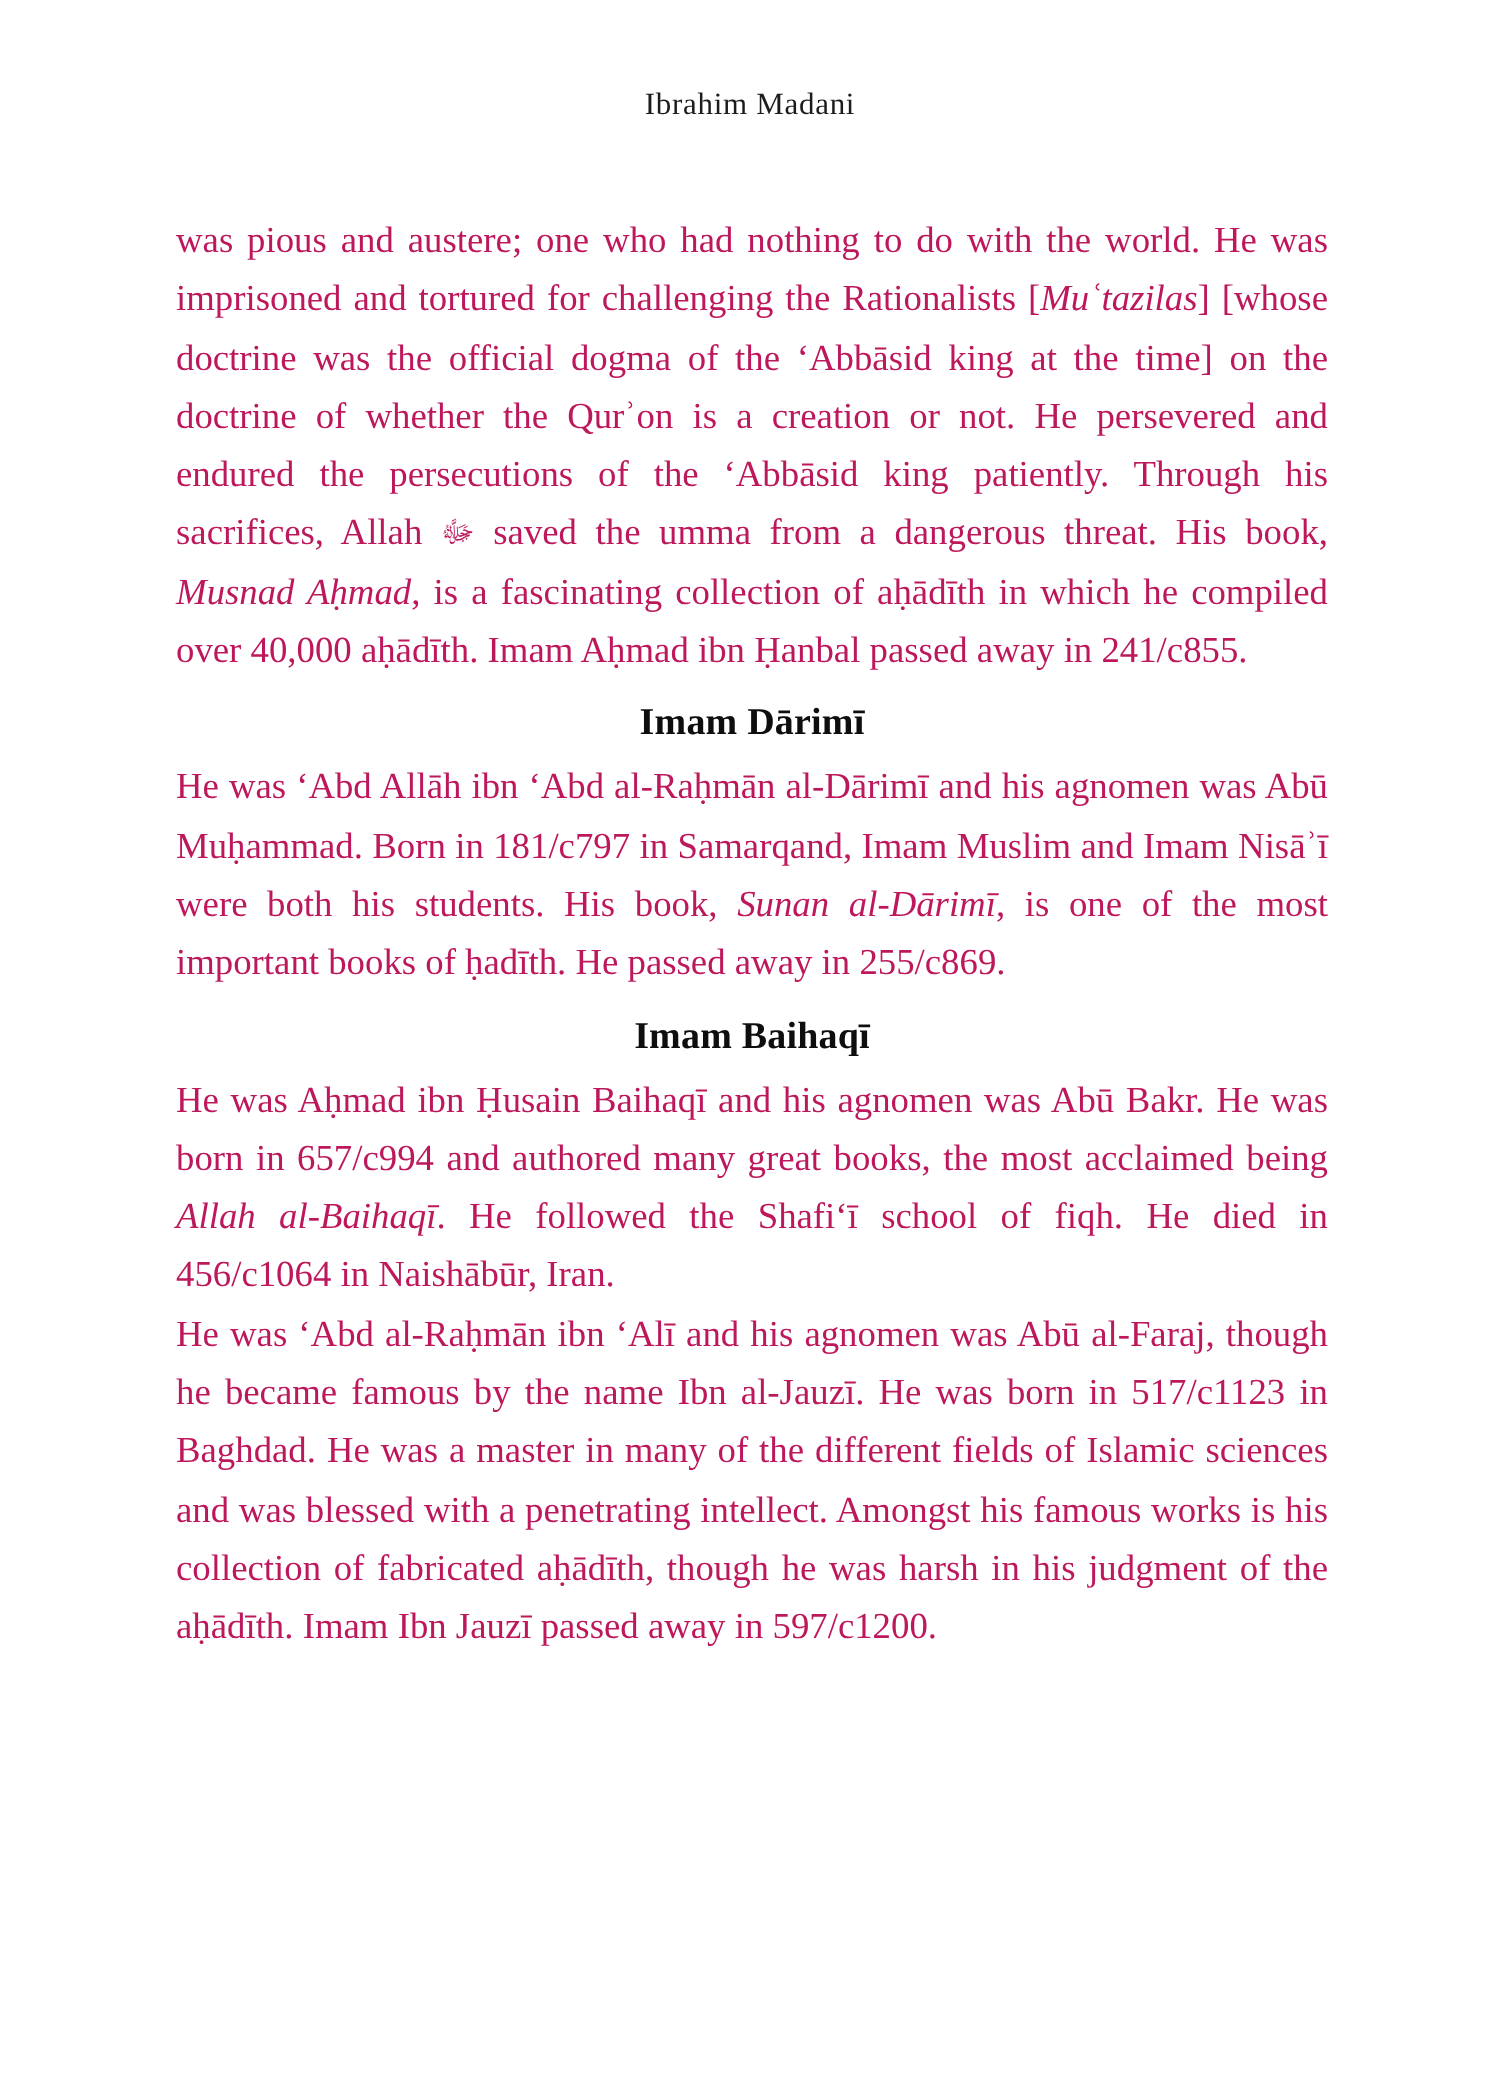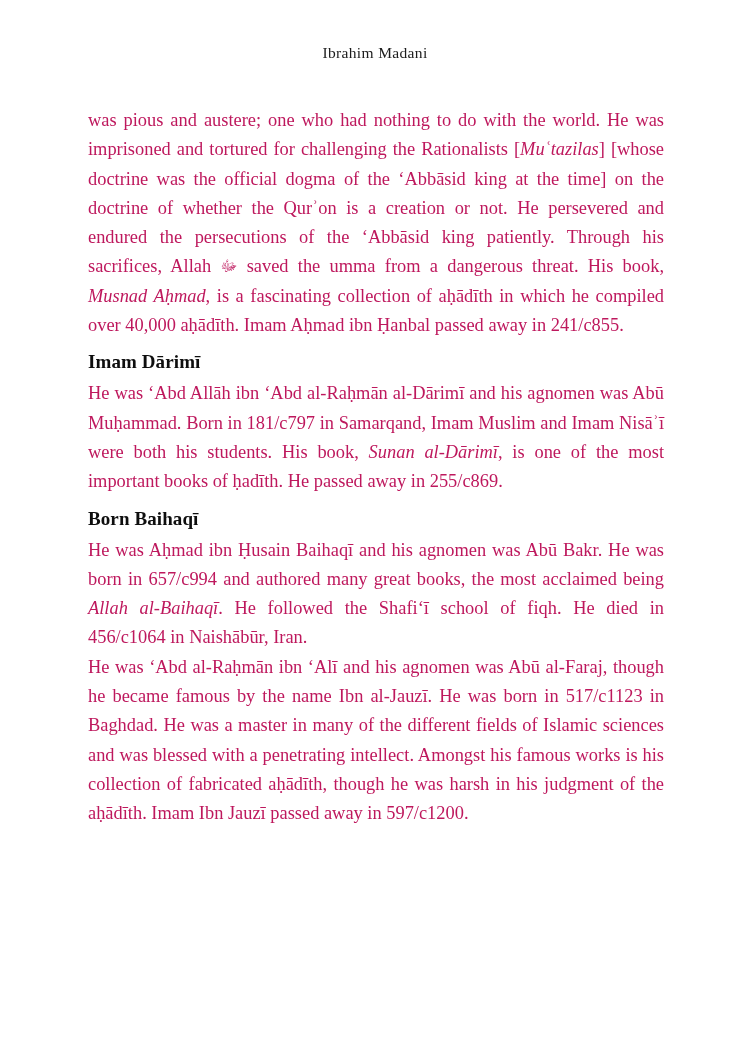--- a/index.html
+++ b/index.html
@@ -52,20 +52,21 @@
     text-justify: inter-word;
     color: #be185d;
     hyphens: none;
   }
   
 
   h2.section-heading {
     margin: 0;
     padding-top: 11px;
     padding-bottom: 6px;
+    text-align: center;
     font-size: 19px;
     font-weight: bold;
     letter-spacing: 0.1px;
     color: #0e0e0e;
   }
 
   i, em { font-style: italic; }
 
   .allah-glyph {
     font-family: "DejaVu Sans", sans-serif;
@@ -94,21 +95,21 @@
 
   <div class="running-head">Ibrahim Madani</div>
 
   <div class="textblock">
 
     <p class="body"><span>was pious and austere; one who had nothing to do with the world. He was imprisoned and tortured for challenging the Rationalists [</span><i>Muʿtazilas</i><span>] [whose doctrine was the official dogma of the ʻAbbāsid king at the time] on the doctrine of whether the Qurʾon is a creation or not. He persevered and endured the persecutions of the ʻAbbāsid king patiently. Through his sacrifices, Allah </span><span class="allah-glyph">ﷻ</span><span> saved the umma from a dangerous threat. His book, </span><i>Musnad Aḥmad</i><span>, is a fascinating collection of aḥādīth in which he compiled over 40,000 aḥādīth. Imam Aḥmad ibn Ḥanbal passed away in 241/c855.</span></p>
 
     <h2 class="section-heading">Imam Dārimī</h2>
     <p class="body"><span>He was ʻAbd Allāh ibn ʻAbd al-Raḥmān al-Dārimī and his agnomen was Abū Muḥammad. Born in 181/c797 in Samarqand, Imam Muslim and Imam Nisāʾī were both his students. His book, </span><i>Sunan al-Dārimī</i><span>, is one of the most important books of ḥadīth. He passed away in 255/c869.</span></p>
 
-    <h2 class="section-heading">Born Baihaqī</h2>
+    <h2 class="section-heading">Imam Baihaqī</h2>
     <p class="body"><span>He was Aḥmad ibn Ḥusain Baihaqī and his agnomen was Abū Bakr. He was born in 657/c994 and authored many great books, the most acclaimed being </span><i>Allah al-Baihaqī</i><span>. He followed the Shafiʻī school of fiqh. He died in 456/c1064 in Naishābūr, Iran.</span></p>
 
     <p class="body"><span>He was ʻAbd al-Raḥmān ibn ʻAlī and his agnomen was Abū al-Faraj, though he became famous by the name Ibn al-Jauzī. He was born in 517/c1123 in Baghdad. He was a master in many of the different fields of Islamic sciences and was blessed with a penetrating intellect. Amongst his famous works is his collection of fabricated aḥādīth, though he was harsh in his judgment of the aḥādīth. Imam Ibn Jauzī passed away in 597/c1200.</span></p>
 
   </div>
 
 
 </div>
 
 </body></html>

